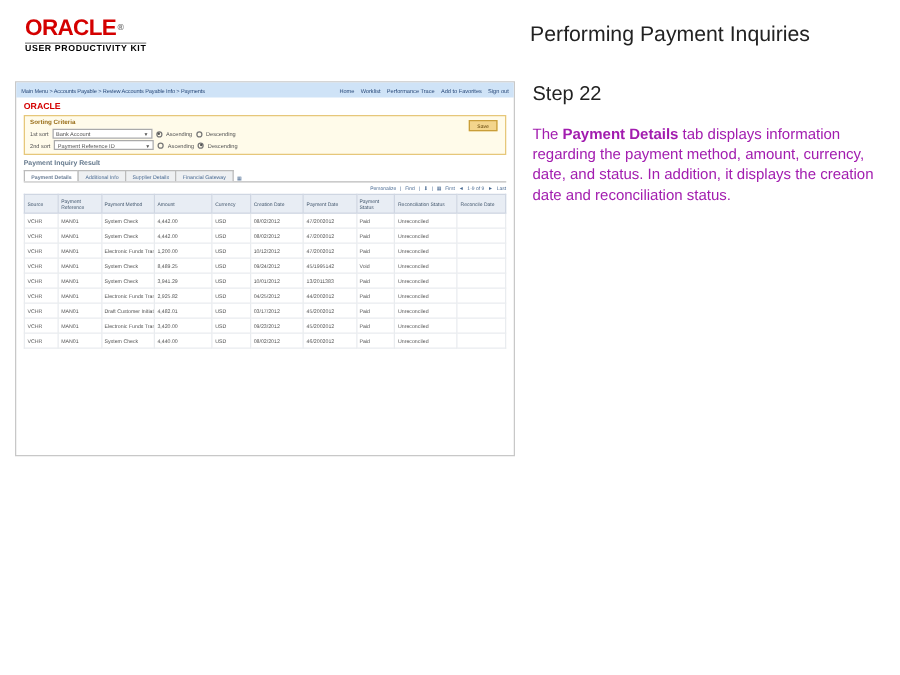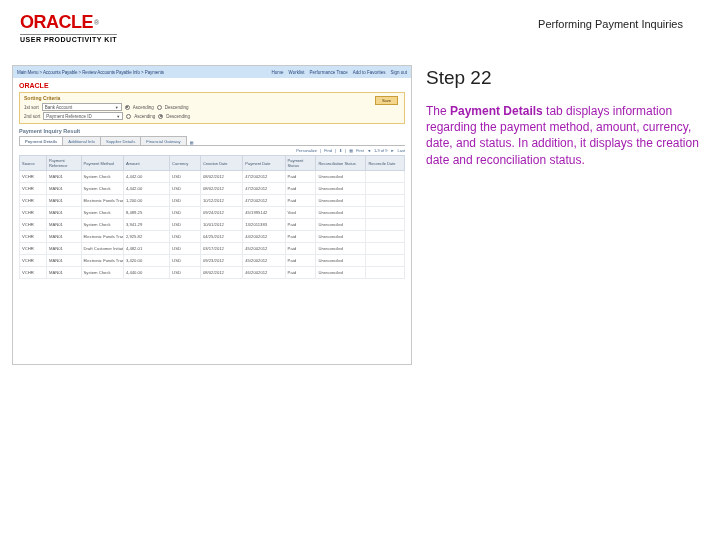--- a/index.html
+++ b/index.html
@@ -2,21 +2,21 @@
 <html><head>
 <meta charset="utf-8">
 <style>
   * { box-sizing: border-box; margin: 0; padding: 0; }
   body { font-family: Arial, Helvetica, sans-serif; width: 720px; height: 540px; background: #fff; position: relative; }
   .header { padding: 12px 20px 4px 20px; display: flex; justify-content: space-between; align-items: flex-start; }
   .logo-block { display: flex; flex-direction: column; align-items: flex-start; }
   .oracle-logo { font-family: Arial, sans-serif; font-weight: bold; color: #d40000; font-size: 18px; letter-spacing: -0.5px; display:flex; align-items:center; }
   .oracle-logo .tm { font-size: 7px; color:#777; vertical-align: top; margin-left:1px; }
   .upk { font-size: 7px; font-weight: bold; color: #000; border-top:1px solid #888; padding-top:1px; letter-spacing:0.5px; margin-top:1px; }
-  .title { font-size: 11px; color:#222; margin-right: 17px; margin-top: 6px; }
+  .title { font-size: 17px; color:#222; margin-right: 52px; margin-top: 6px; }
   .main { display:flex; padding: 18px 20px 10px 12px; gap: 14px; }
   .left { flex: 0 0 400px; }
   .right { flex:1; padding-top: 2px; }
   .screenshot { border:1px solid #c8c8c8; width:400px; height:300px; background:#fff; position:relative; font-size:5px; color:#555; }
   .ss-topbar { background:#cfe3f7; height:12px; display:flex; align-items:center; justify-content:space-between; padding:0 4px; font-size:4.5px; color:#2a4a7a; }
   .ss-topbar .crumb { letter-spacing:-0.1px; }
   .ss-topbar .links { display:flex; gap:5px; }
   .ss-body { padding:4px 6px; }
   .ss-orc { font-weight:bold; color:#d40000; font-size:7px; margin-bottom:3px; }
   .sort-box { border:1px solid #e6c77a; background:#fffbea; padding:2px 4px; margin-bottom:4px; position:relative; }
@@ -30,21 +30,21 @@
   .save-btn { position:absolute; top:3px; right:6px; background:#f3d58c; border:1px solid #c99e3a; font-size:4px; padding:1px 6px; color:#5a3b00; }
   .pinq { color:#64788c; font-size:5.5px; font-weight:bold; margin:3px 0 2px; }
   .tabs { display:flex; gap:0; border-bottom:1px solid #bbb; align-items:flex-end; }
   .tab { border:1px solid #bbb; border-bottom:none; background:#eef0f2; font-size:4.2px; padding:1.5px 5px; color:#4a6b93; margin-right:-1px; }
   .tab.act { background:#fff; color:#6a7e96; font-weight:bold; }
   .tab-extra { margin-left:4px; font-size:4px; color:#4a6b93; }
   .tbl-ctrl { display:flex; justify-content:flex-end; gap:3px; font-size:4px; color:#4a6b93; margin:2px 0; align-items:center; }
   .tbl { width:100%; border-collapse:collapse; table-layout:fixed; }
   .tbl th { background:#e8edf4; border:1px solid #cfd6e2; font-size:4px; font-weight:normal; color:#44586e; text-align:left; padding:2px 2px; }
   .tbl td { border:1px solid #e9ecef; font-size:4.2px; color:#555; padding:3px 2px; white-space:nowrap; overflow:hidden; }
-  .step { font-size: 19px; color:#222; margin-bottom: 14px; }
+  .step { font-size: 16px; color:#222; margin-bottom: 14px; }
   .desc { font-size: 12px; color:#a21caf; line-height:1.35; }
   .desc b { font-weight:bold; }
 </style>
 </head>
 <body>
 
 <div class="header">
   <div class="logo-block">
     <div class="oracle-logo">
       <span>ORACLE</span>

